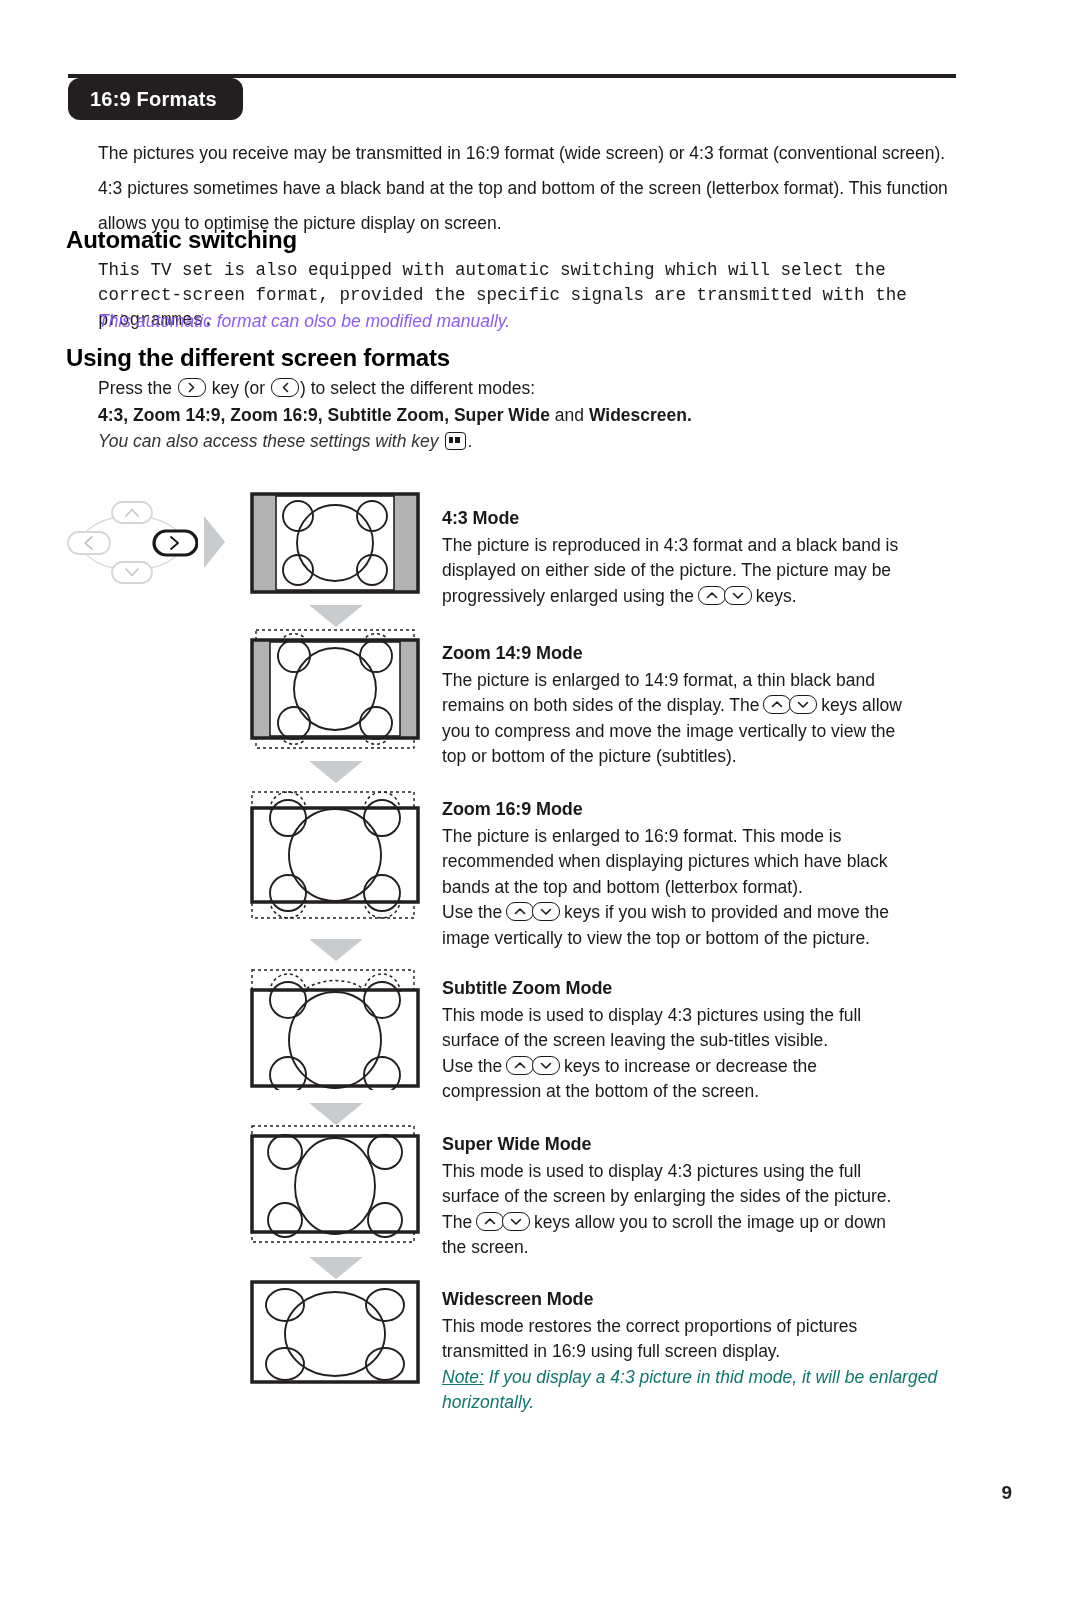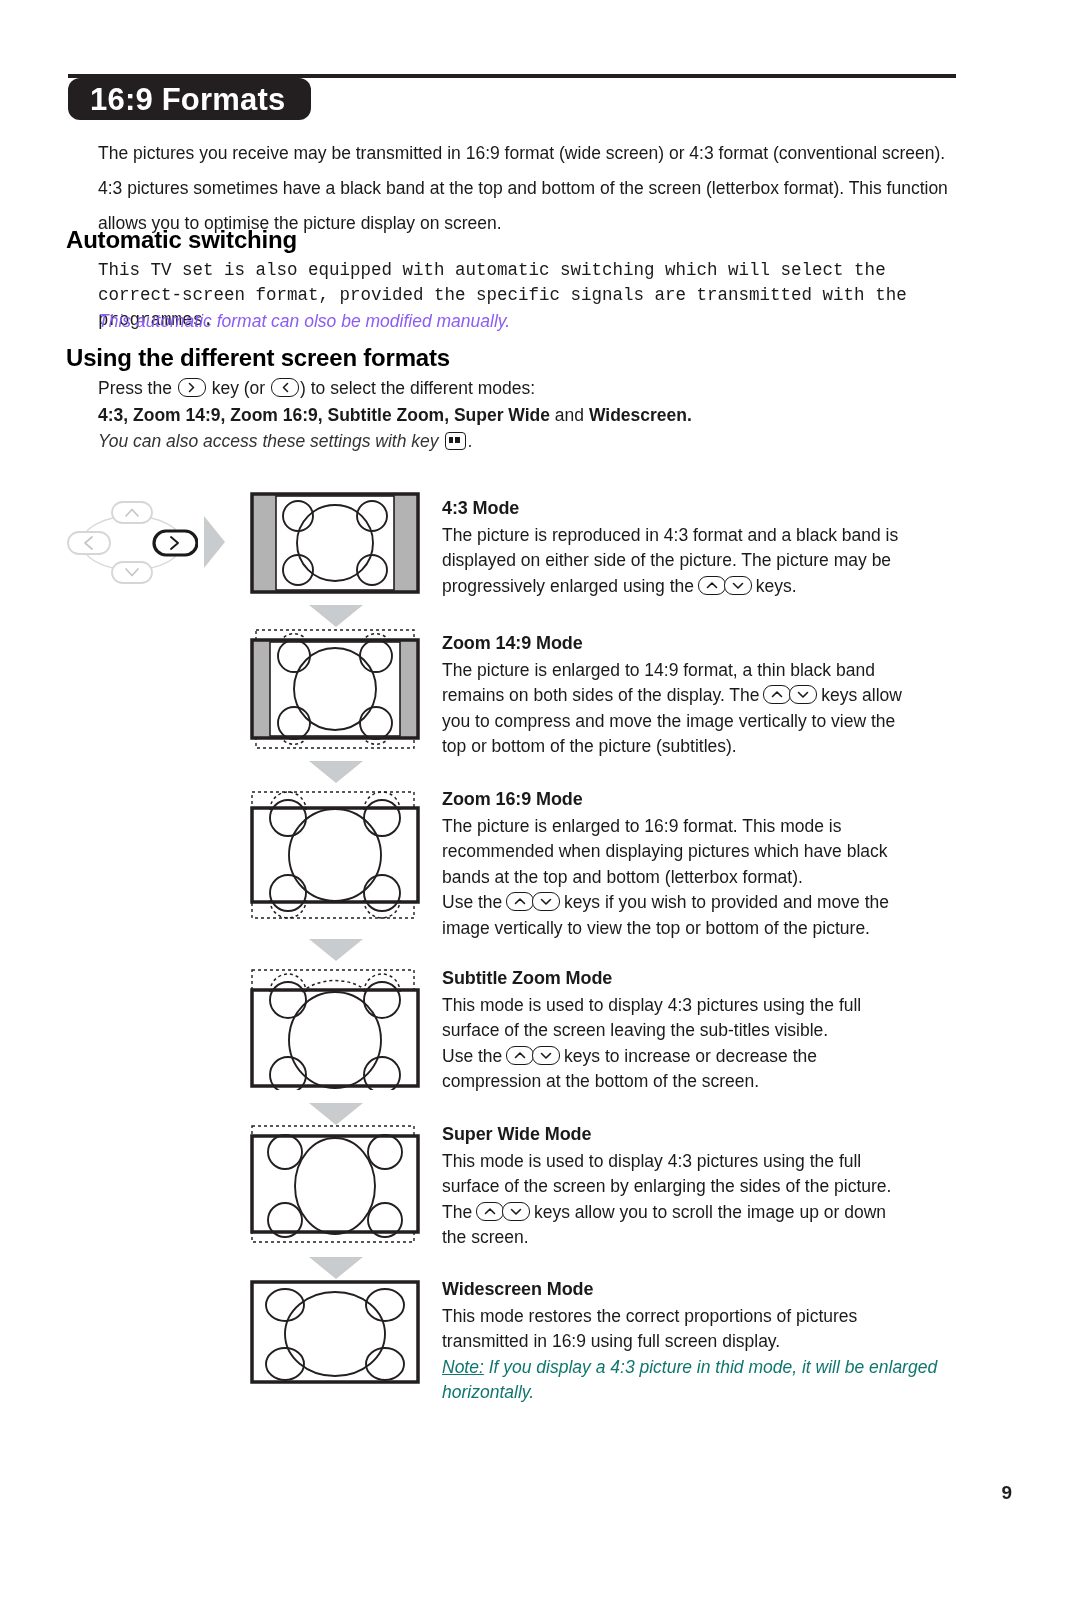--- a/index.html
+++ b/index.html
@@ -32,21 +32,21 @@
   }
   .title-pill {
     position: absolute;
     left: 68px;
     top: 78px;
     height: 42px;
     padding: 0 26px 0 22px;
     background: #231f20;
     border-radius: 12px;
     color: #ffffff;
-    font-size: 31px;
+    font-size: 20px;
     font-weight: bold;
     letter-spacing: 0.2px;
     display: flex;
     align-items: center;
     line-height: 1;
   }
 
   
   .intro {
     position: absolute;
@@ -147,21 +147,21 @@
     width: 170px;
   }
   .desc {
     position: absolute;
     left: 442px;
     width: 516px;
     font-size: 17.5px;
     line-height: 25.5px;
   }
   .desc h3 {
-    margin: 4px 0 1px 0;
+    margin: 14px 0 1px 0;
     font-size: 18px;
     font-weight: bold;
     letter-spacing: -0.1px;
   }
   .desc p { margin: 0; }
   .desc .note { font-style: italic; color: #0f766e; }
   .desc .note u { text-decoration: underline; }
 
   .down-arrow {
     position: absolute;

